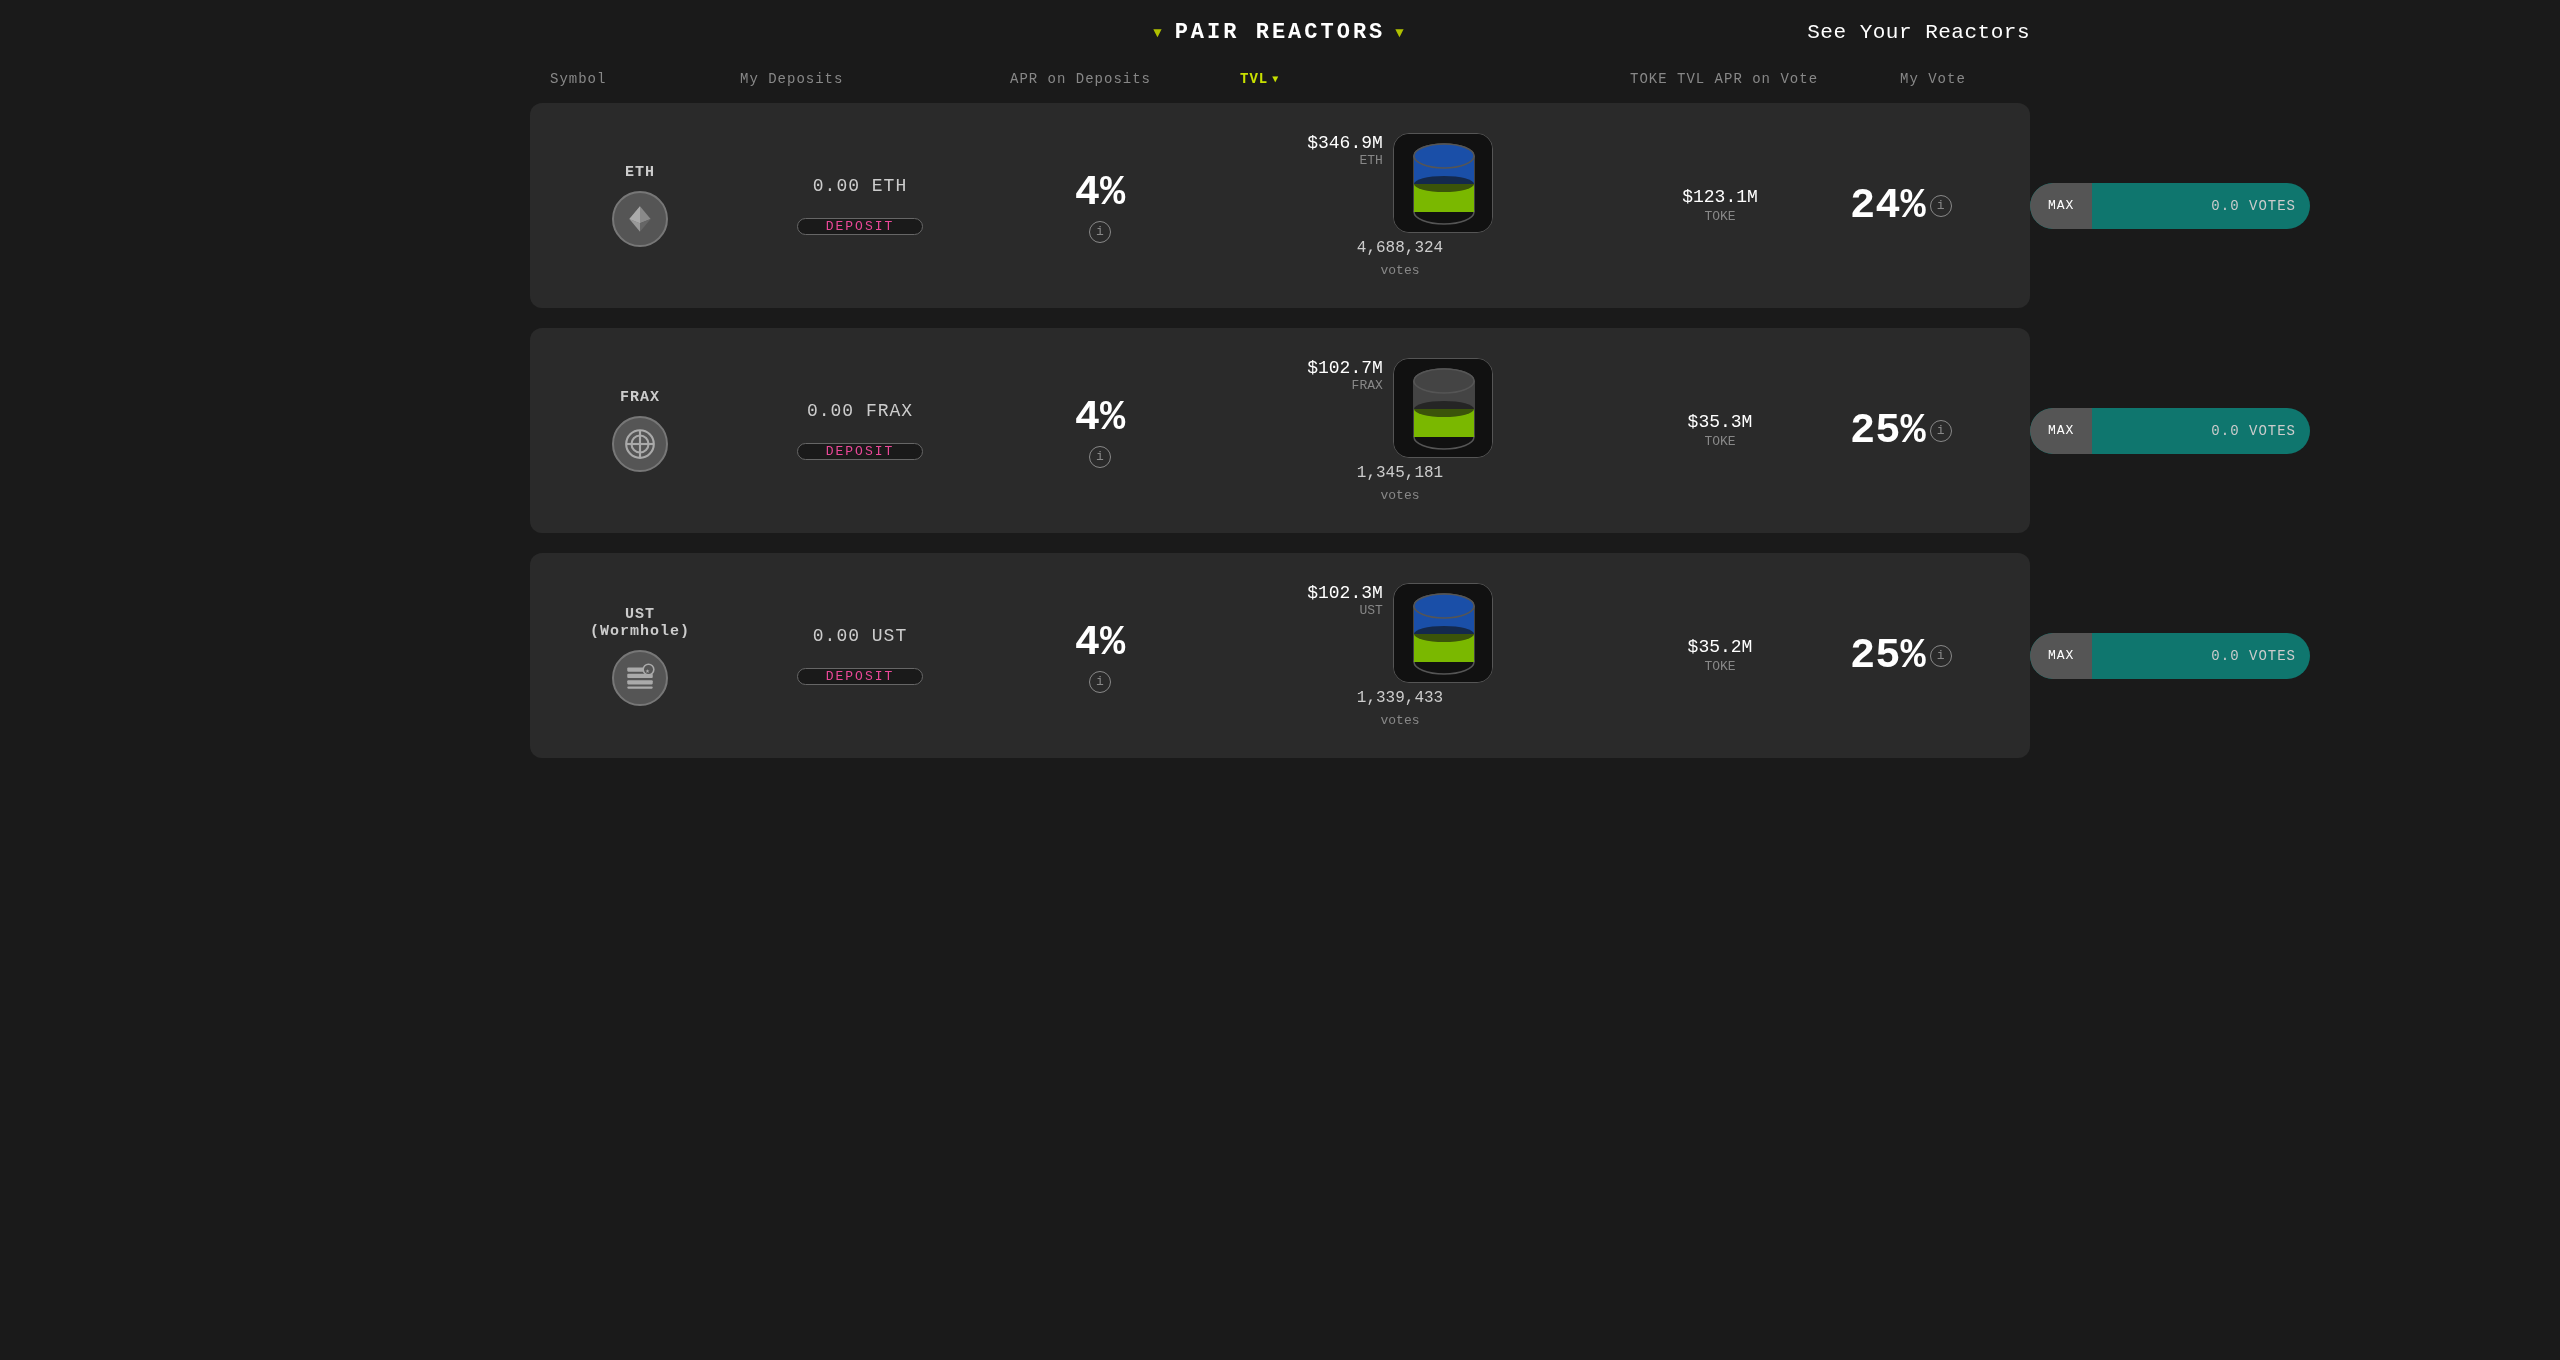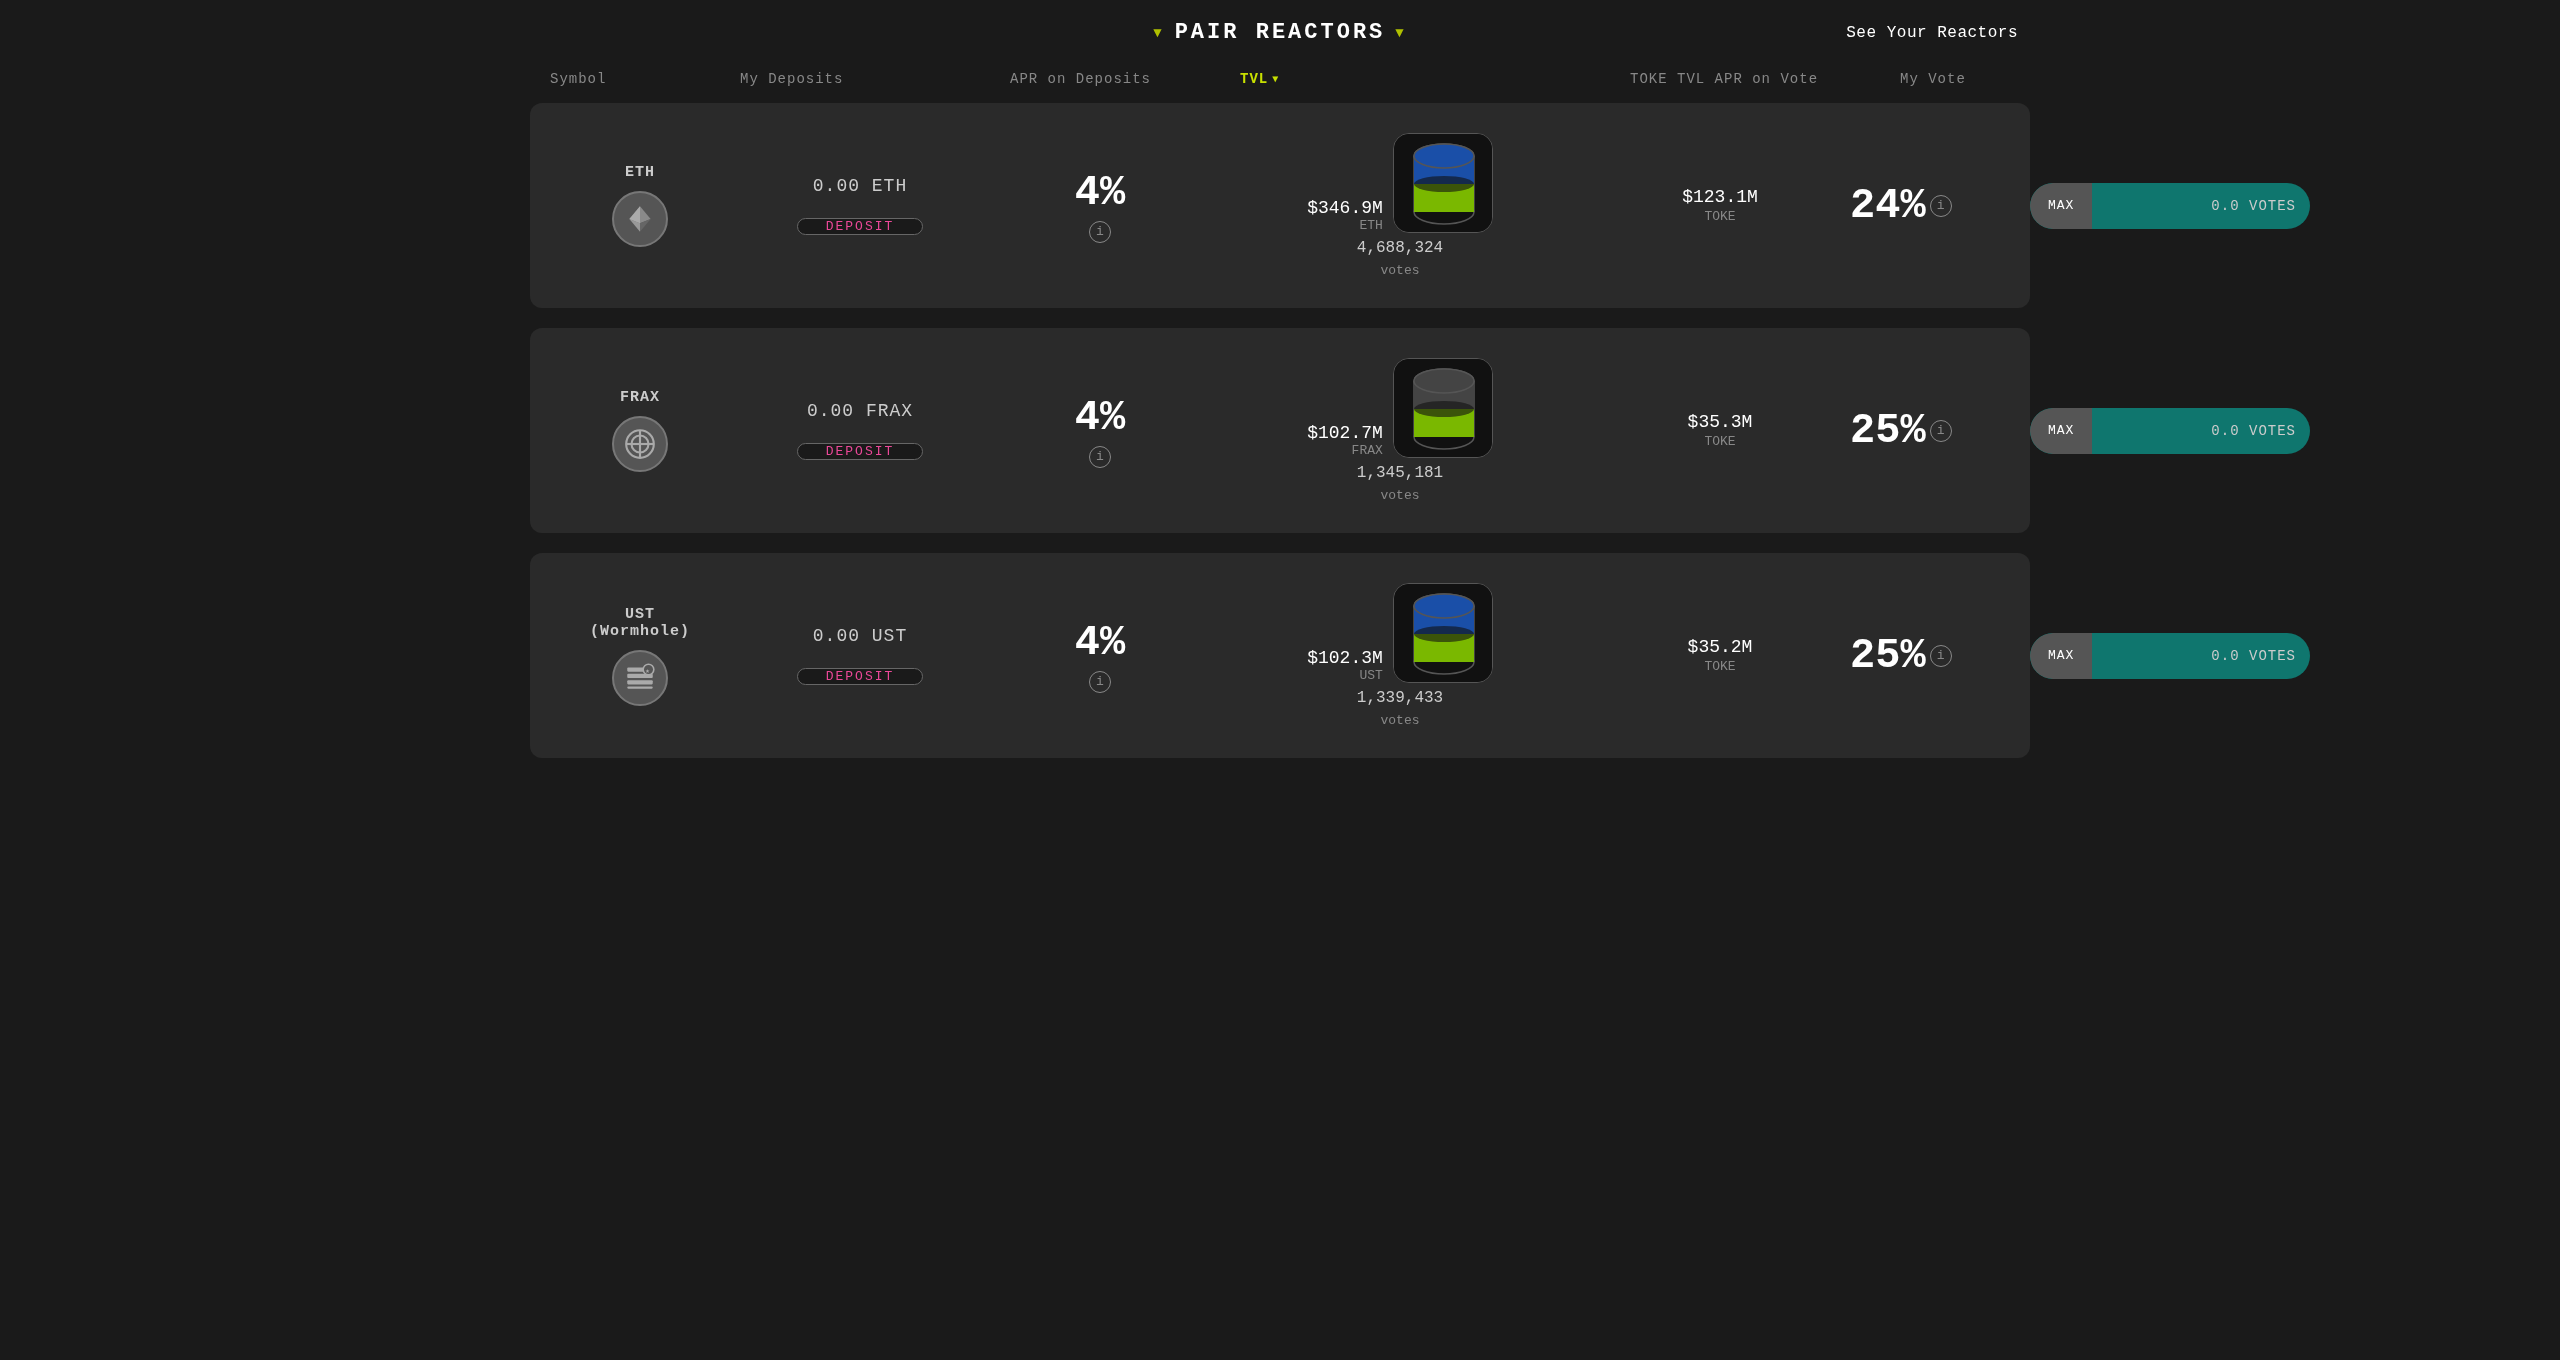--- a/index.html
+++ b/index.html
@@ -33,22 +33,22 @@
       display: flex;
       align-items: center;
       gap: 10px;
     }
     .header-title .triangle {
       color: #b0c000;
       font-size: 14px;
     }
     .see-reactors-btn {
       position: absolute;
-      right: 12px;
-      font-size: 16px;
+      right: 0;
+      font-size: 21px;
       color: #fff;
       cursor: pointer;
       background: none;
       border: none;
       font-family: inherit;
       letter-spacing: 0.5px;
     }
 
     
     .table-header {
@@ -164,21 +164,21 @@
 
     
     .tvl-col {
       display: flex;
       flex-direction: column;
       align-items: center;
       gap: 6px;
     }
     .tvl-top {
       display: flex;
-      align-items: flex-end;
+      align-items: flex-start;
       gap: 10px;
     }
     .tvl-amount-block {
       display: flex;
       flex-direction: column;
       align-items: flex-end;
     }
     .tvl-amount {
       font-size: 18px;
       color: #fff;

